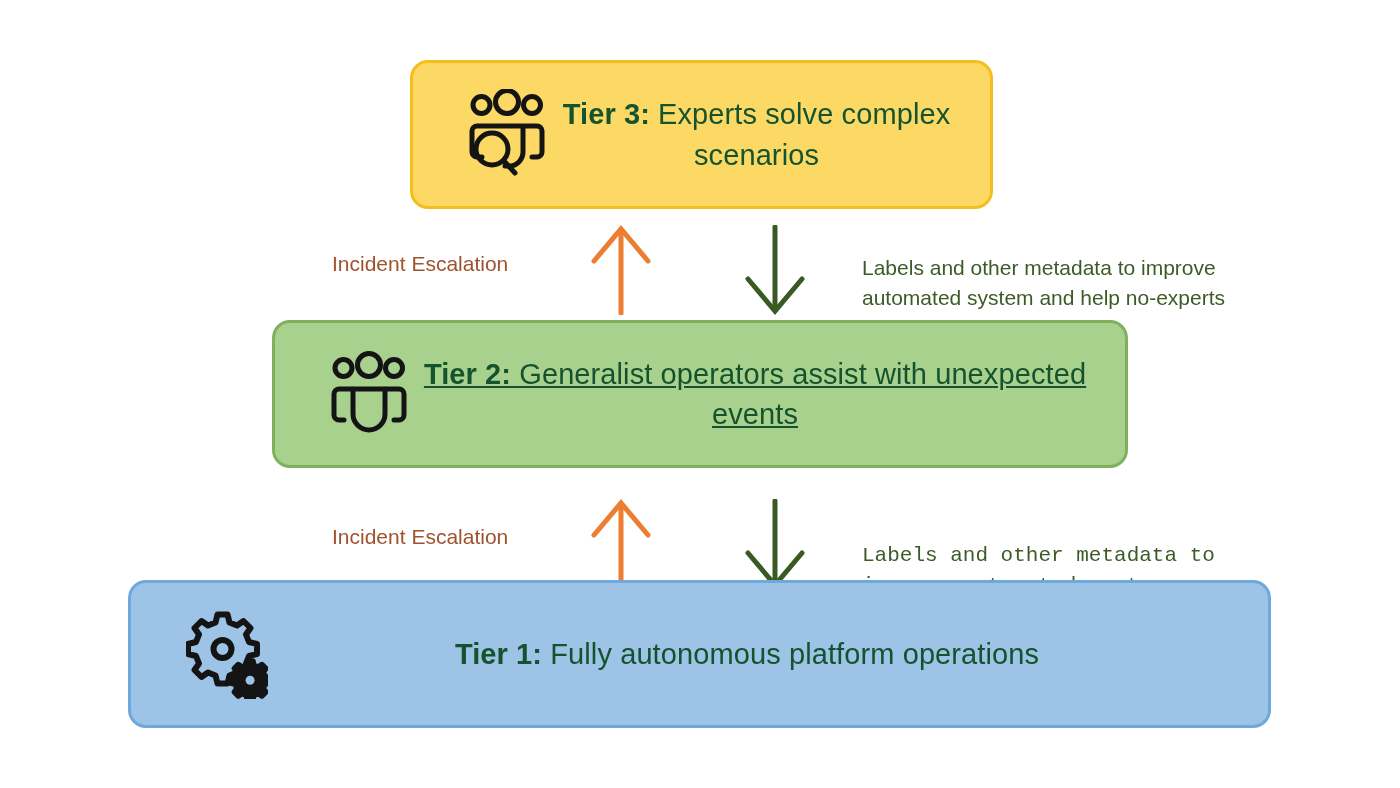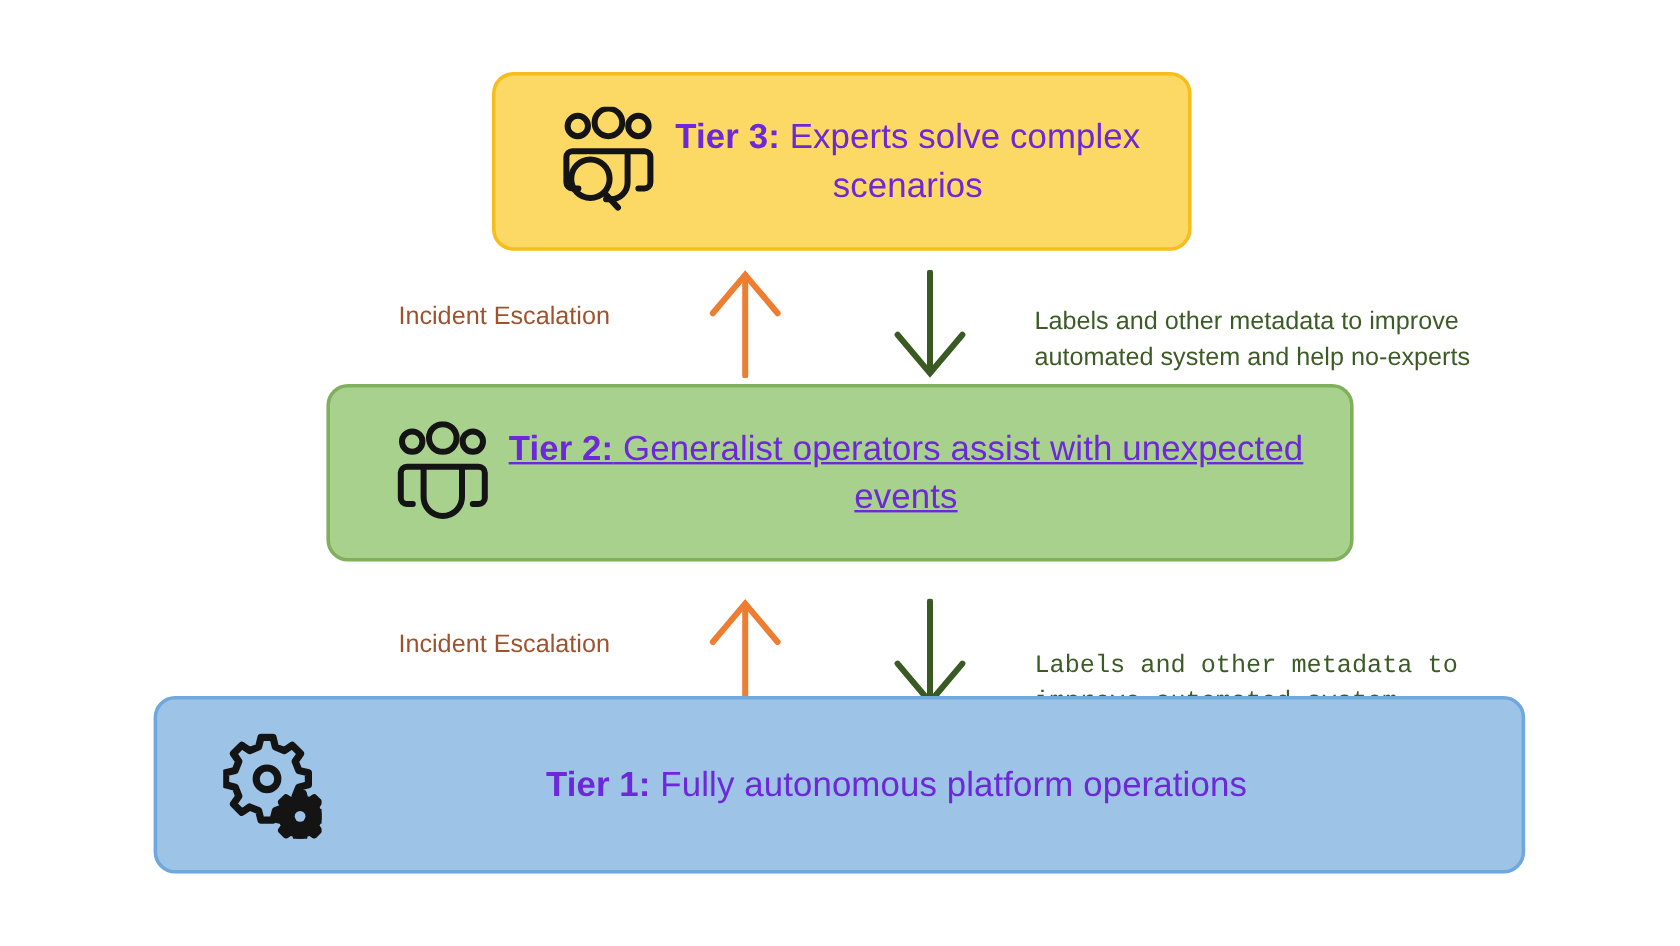--- a/index.html
+++ b/index.html
@@ -31,21 +31,21 @@
   }
   .tier-icon {
     position: absolute;
     display: block;
   }
   .tier-label {
     width: 100%;
     text-align: center;
     font-size: 29px;
     line-height: 1.38;
-    color: #6d28d9;
+    color: #14532d;
     letter-spacing: 0.1px;
     padding: 0 10px;
     box-sizing: border-box;
   }
   .tier-label .tier-key {
     font-weight: bold;
   }
 
   #tier3-box {
     left: 410px;

